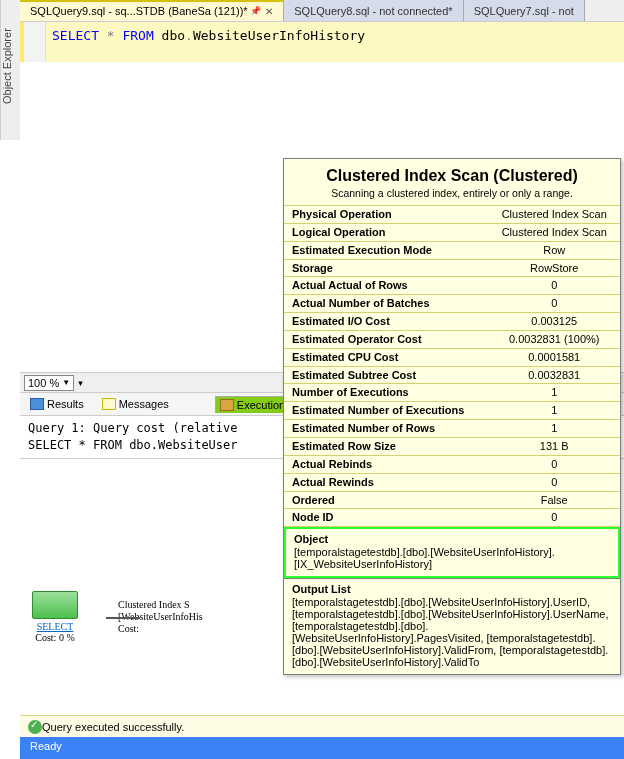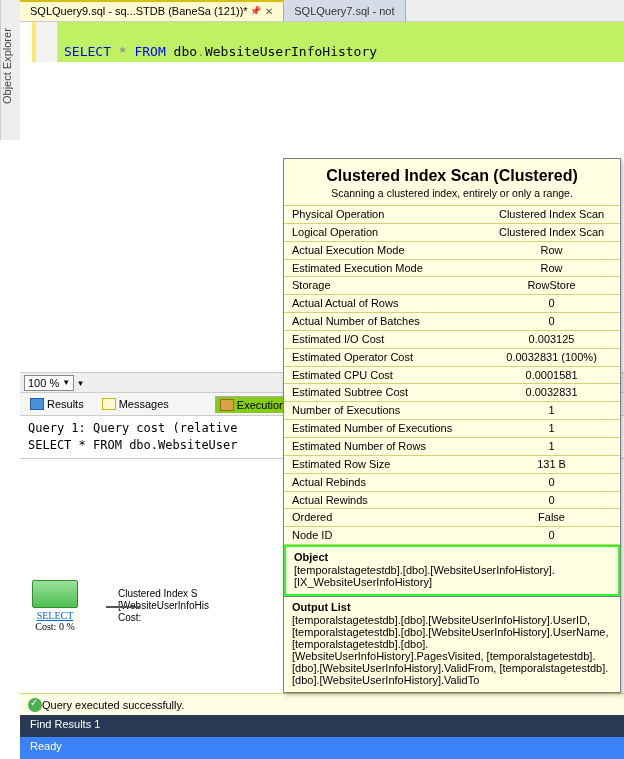--- a/index.html
+++ b/index.html
@@ -9,21 +9,21 @@
   
   .main-area { position: absolute; left: 20px; top: 0; right: 0; bottom: 0; display: flex; flex-direction: column; }
   
   .tabs { display: flex; height: 22px; background: #eee; font-size: 11px; border-bottom: 1px solid #ccc; }
   .tab { padding: 3px 10px 2px; border-right: 1px solid #aaa; display: flex; align-items: center; gap: 3px; white-space: nowrap; overflow: hidden; }
   .tab.active { background: #fffad1; border-top: 2px solid #d6bf0e; padding-top: 1px; }
   .tab.inactive { background: #d6dbe9; color: #333; }
   .pin { font-size: 9px; color: #555; }
   .close-x { font-size: 10px; color: #555; }
   
-  .editor { height: 40px; padding: 22px 8px 6px 28px; font-family: Consolas, monospace; font-size: 13px; border-left: 4px solid #ffe96b; background: #bef264; position: relative; margin-left: 12px; }
+  .editor { height: 40px; padding: 6px 8px 6px 28px; font-family: Consolas, monospace; font-size: 13px; border-left: 4px solid #ffe96b; background: #fef9c3; position: relative; }
   .gutter { position: absolute; left: 0; top: 0; bottom: 0; width: 22px; background: #f3f3f3; border-right: 1px solid #ddd; }
   .kw-blue { color: #0000ff; }
   .kw-gray { color: #808080; }
   
   .editor-blank { flex: 0 0 310px; background: #fff; }
   
   .zoom-bar { height: 20px; border-top: 1px solid #ccc; background: #efefef; display: flex; align-items: center; padding: 0 4px; font-size: 11px; }
   .zoom-sel { border: 1px solid #888; padding: 1px 3px; background: #fff; display: inline-flex; align-items: center; gap: 3px; }
   .chev { font-size: 8px; }
   
@@ -38,57 +38,60 @@
   .query-info { font-family: Consolas, monospace; font-size: 12px; padding: 4px 8px; line-height: 1.4; border-bottom: 1px solid #ccc; background: #fff; }
   
   .plan-area { flex: 1; background: #fff; padding: 10px 12px; position: relative; display: flex; align-items: center; gap: 40px; }
   .plan-above-space { height: 60px; }
   .plan-node.select { text-align: center; font-size: 10px; font-family: "Segoe UI"; }
   .plan-icon { width: 46px; height: 28px; margin: 0 auto 2px; }
   .plan-icon.sel-icon { background: linear-gradient(#9be09b,#4fbf4f); border: 1px solid #2e8c2e; border-radius: 2px; }
   .plan-label { display: block; }
   .plan-label.link { color: #0066cc; text-decoration: underline; }
   .plan-arrow { width: 34px; height: 2px; background: #555; position: absolute; top: 50%; left: 86px; }
-  .plan-node.idx { font-size: 10px; line-height: 1.2; font-family: Liberation Sans, sans-serif; }
+  .plan-node.idx { font-size: 10px; line-height: 1.2; font-family: Liberation Serif, serif; }
   
   .status-bar { height: 22px; background: #fffce6; border-top: 1px solid #ccd97f; display: flex; align-items: center; padding: 0 8px; font-size: 11px; }
   .status-ok { width: 14px; height: 14px; border-radius: 50%; background: #4caf50; position: relative; }
   .status-ok::after { content: "✓"; color: #fff; font-size: 10px; position: absolute; left: 2px; top: -1px; }
   
   .find-bar { height: 22px; background: #293955; color: #fff; padding: 3px 10px; font-size: 11px; }
   .ready-bar { height: 22px; background: #3b82f6; color: #fff; padding: 3px 10px; font-size: 11px; }
   
   
   .tooltip { position: absolute; left: 283px; top: 158px; width: 338px; background: #ffffe1; border: 1px solid #808080; font-size: 11px; box-shadow: 2px 2px 4px rgba(0,0,0,0.25); z-index: 100; }
   .tt-head { text-align: center; padding: 8px 6px 6px; }
   .tt-title { font-weight: bold; font-size: 16px; }
   .tt-desc { font-size: 10.5px; margin-top: 2px; }
   .tt-table { width: 100%; border-collapse: collapse; }
   .tt-table td { padding: 1px 8px 1px 8px; border-top: 1px solid #d6d070; border-bottom: 1px solid #d6d070; line-height: 1.35; }
-  .tt-table td.lbl { font-weight: normal; }
+  .tt-table td.lbl { font-weight: bold; }
   .tt-table td.val { text-align: center; }
   .tt-sec { padding: 4px 8px 6px; border-top: 1px solid #808080; }
   .tt-sec .h { font-weight: bold; display: block; margin-bottom: 1px; }
   .tt-obj { border: 2px solid #29ff29; }
   .tt-output { border-top: 1px solid #808080; }
 </style>
 </head>
 <body>
 
 <div class="object-explorer-tab">
   <span>Object Explorer</span>
 </div>
 
 <div class="main-area">
 
   <div class="tabs">
     <div class="tab active">
       <span>SQLQuery9.sql - sq...STDB (BaneSa (121))*</span>
       <span class="pin">📌</span>
       <span class="close-x">✕</span>
+    </div>
+    <div class="tab inactive">
+      <span>SQLQuery8.sql - not connected*</span>
     </div>
     <div class="tab inactive">
       <span>SQLQuery7.sql - not</span>
     </div>
   </div>
 
   <div class="editor">
     <div class="gutter"></div>
     <span class="kw-blue">SELECT</span>
     <span class="kw-gray">*</span>
@@ -141,23 +144,20 @@
         <span>Cost: </span>
       </div>
     </div>
   </div>
 
   <div class="status-bar">
     <span class="status-ok"></span>
     <span>Query executed successfully.</span>
   </div>
 
-  <div class="find-bar">
-    <span>Find Results 1</span>
-  </div>
 
   <div class="ready-bar">
     <span>Ready</span>
   </div>
 
 </div>
 
 <div class="tooltip">
   <div class="tt-head">
     <div class="tt-title">Clustered Index Scan (Clustered)</div>
@@ -165,24 +165,20 @@
   </div>
   <table class="tt-table">
     <tbody id="tt-rows">
         <tr>
           <td class="lbl">Physical Operation</td>
           <td class="val">Clustered Index Scan</td>
         </tr>
         <tr>
           <td class="lbl">Logical Operation</td>
           <td class="val">Clustered Index Scan</td>
-        </tr>
-        <tr>
-          <td class="lbl">Actual Execution Mode</td>
-          <td class="val">Row</td>
         </tr>
         <tr>
           <td class="lbl">Estimated Execution Mode</td>
           <td class="val">Row</td>
         </tr>
         <tr>
           <td class="lbl">Storage</td>
           <td class="val">RowStore</td>
         </tr>
         <tr>

